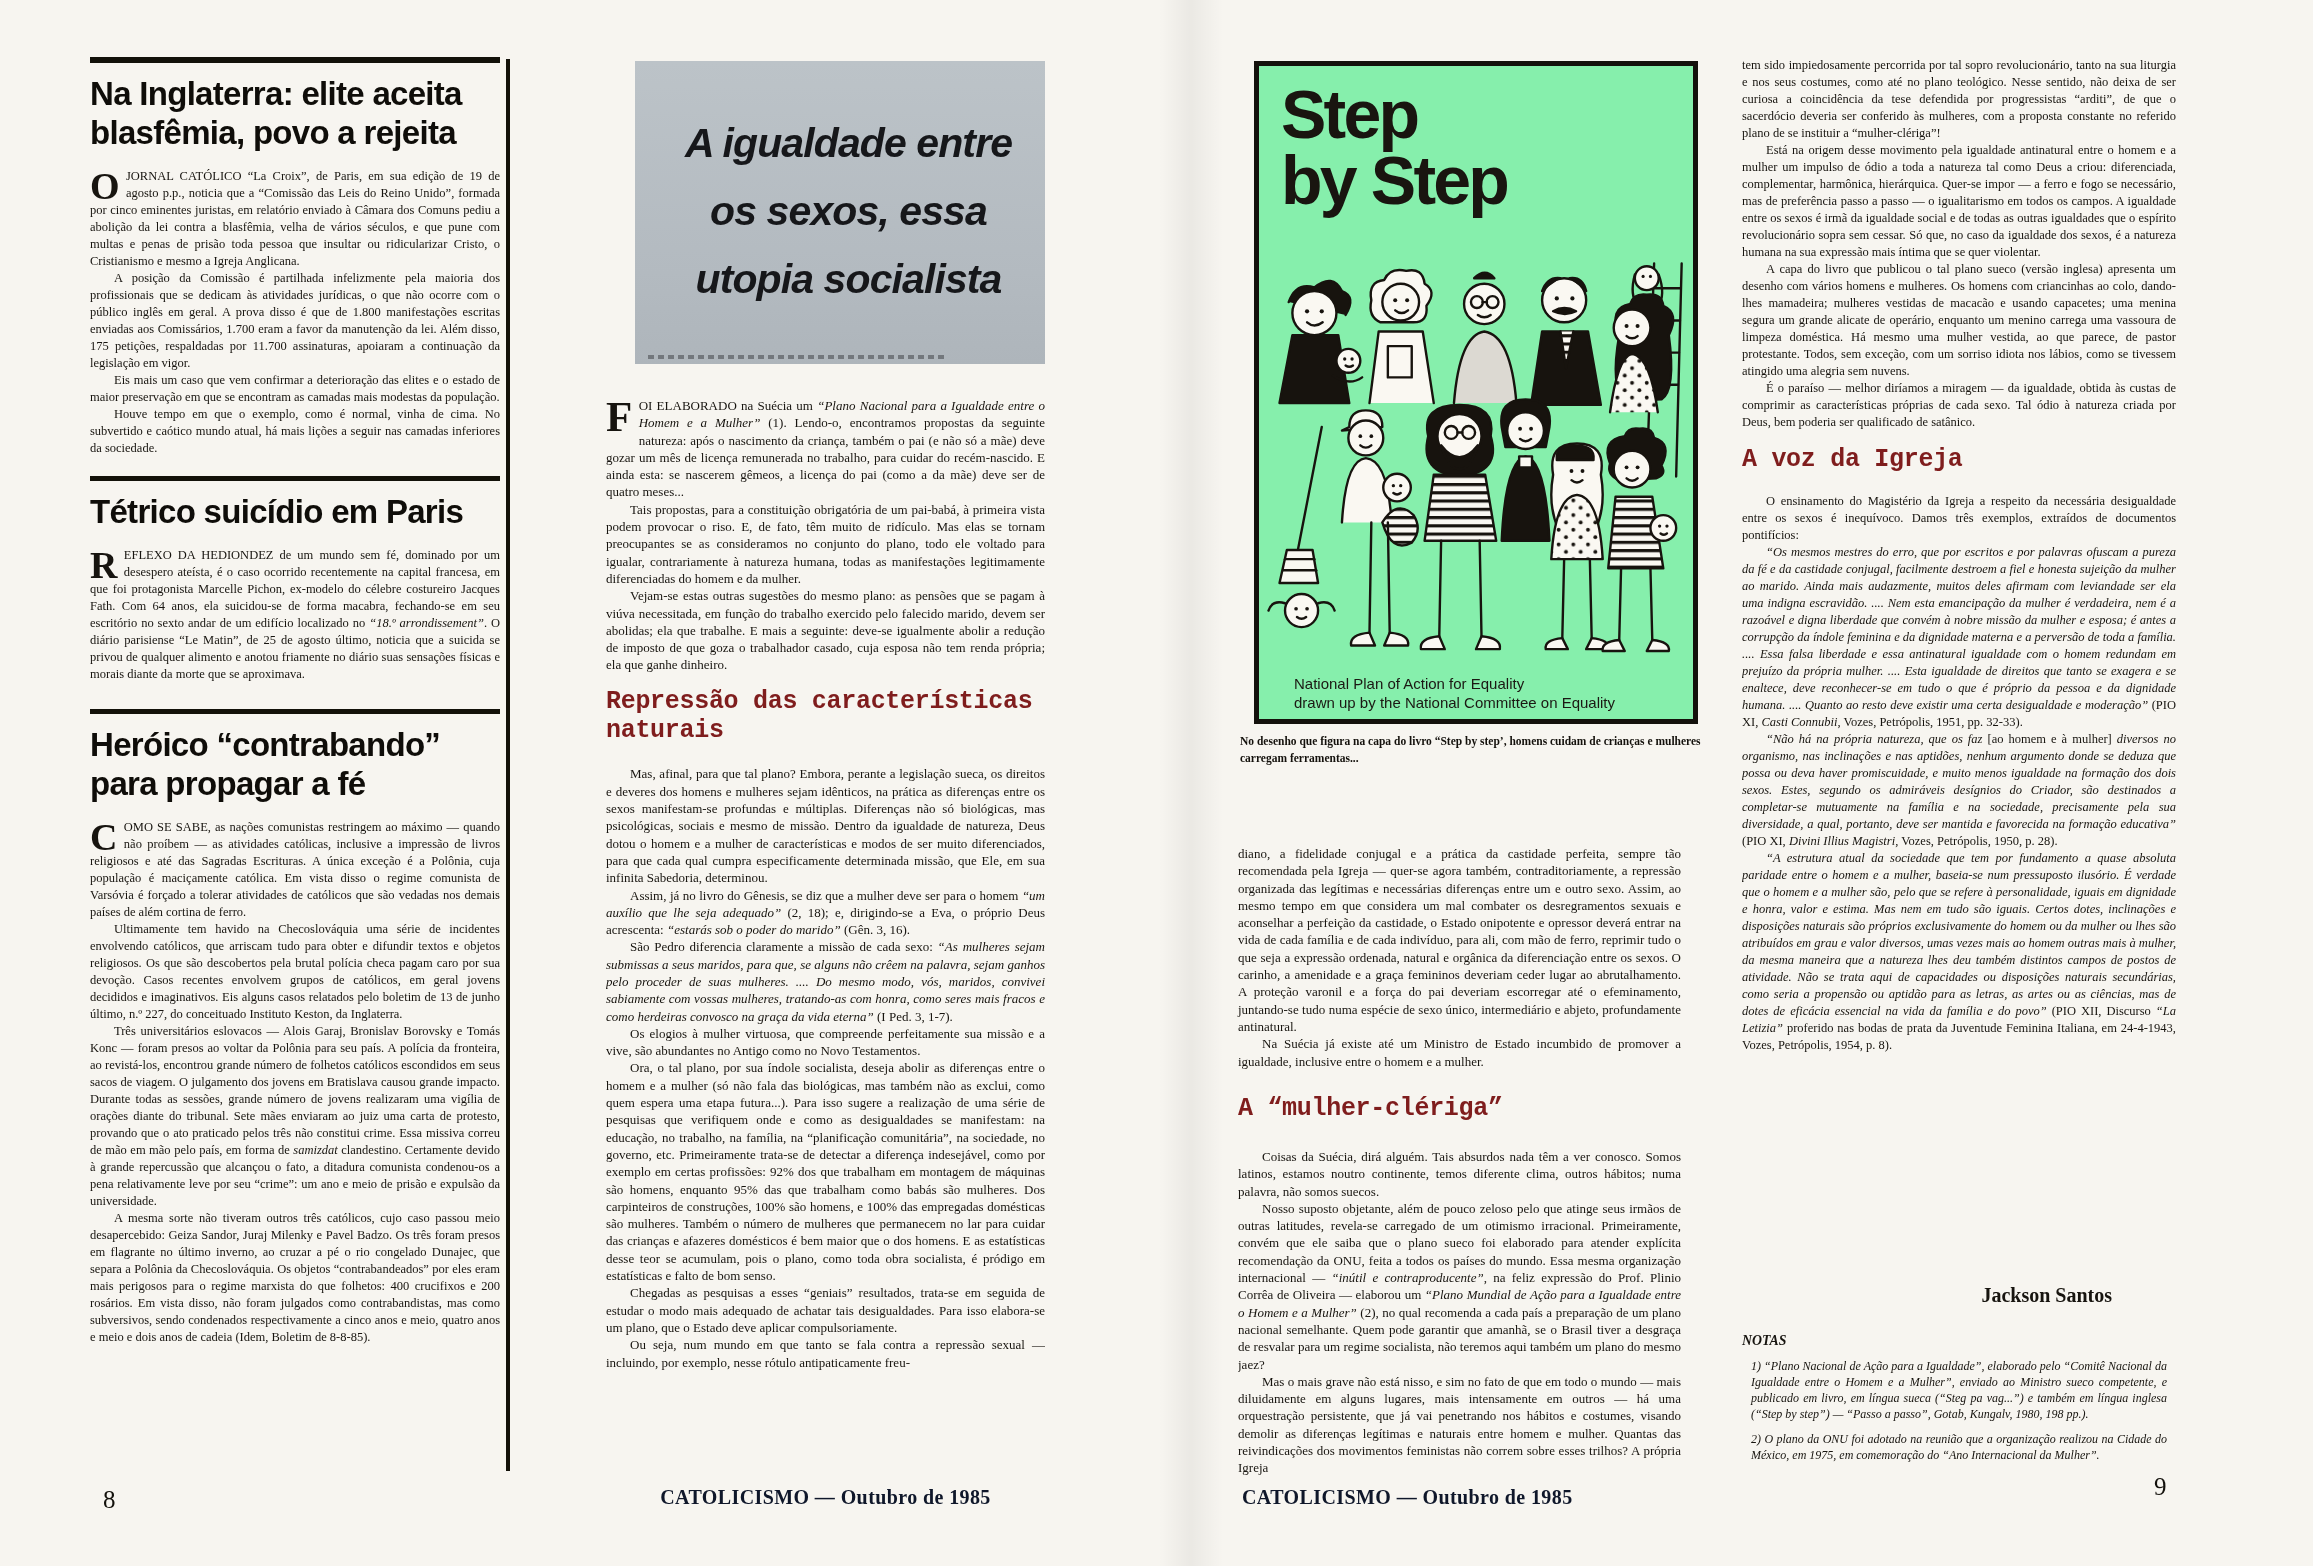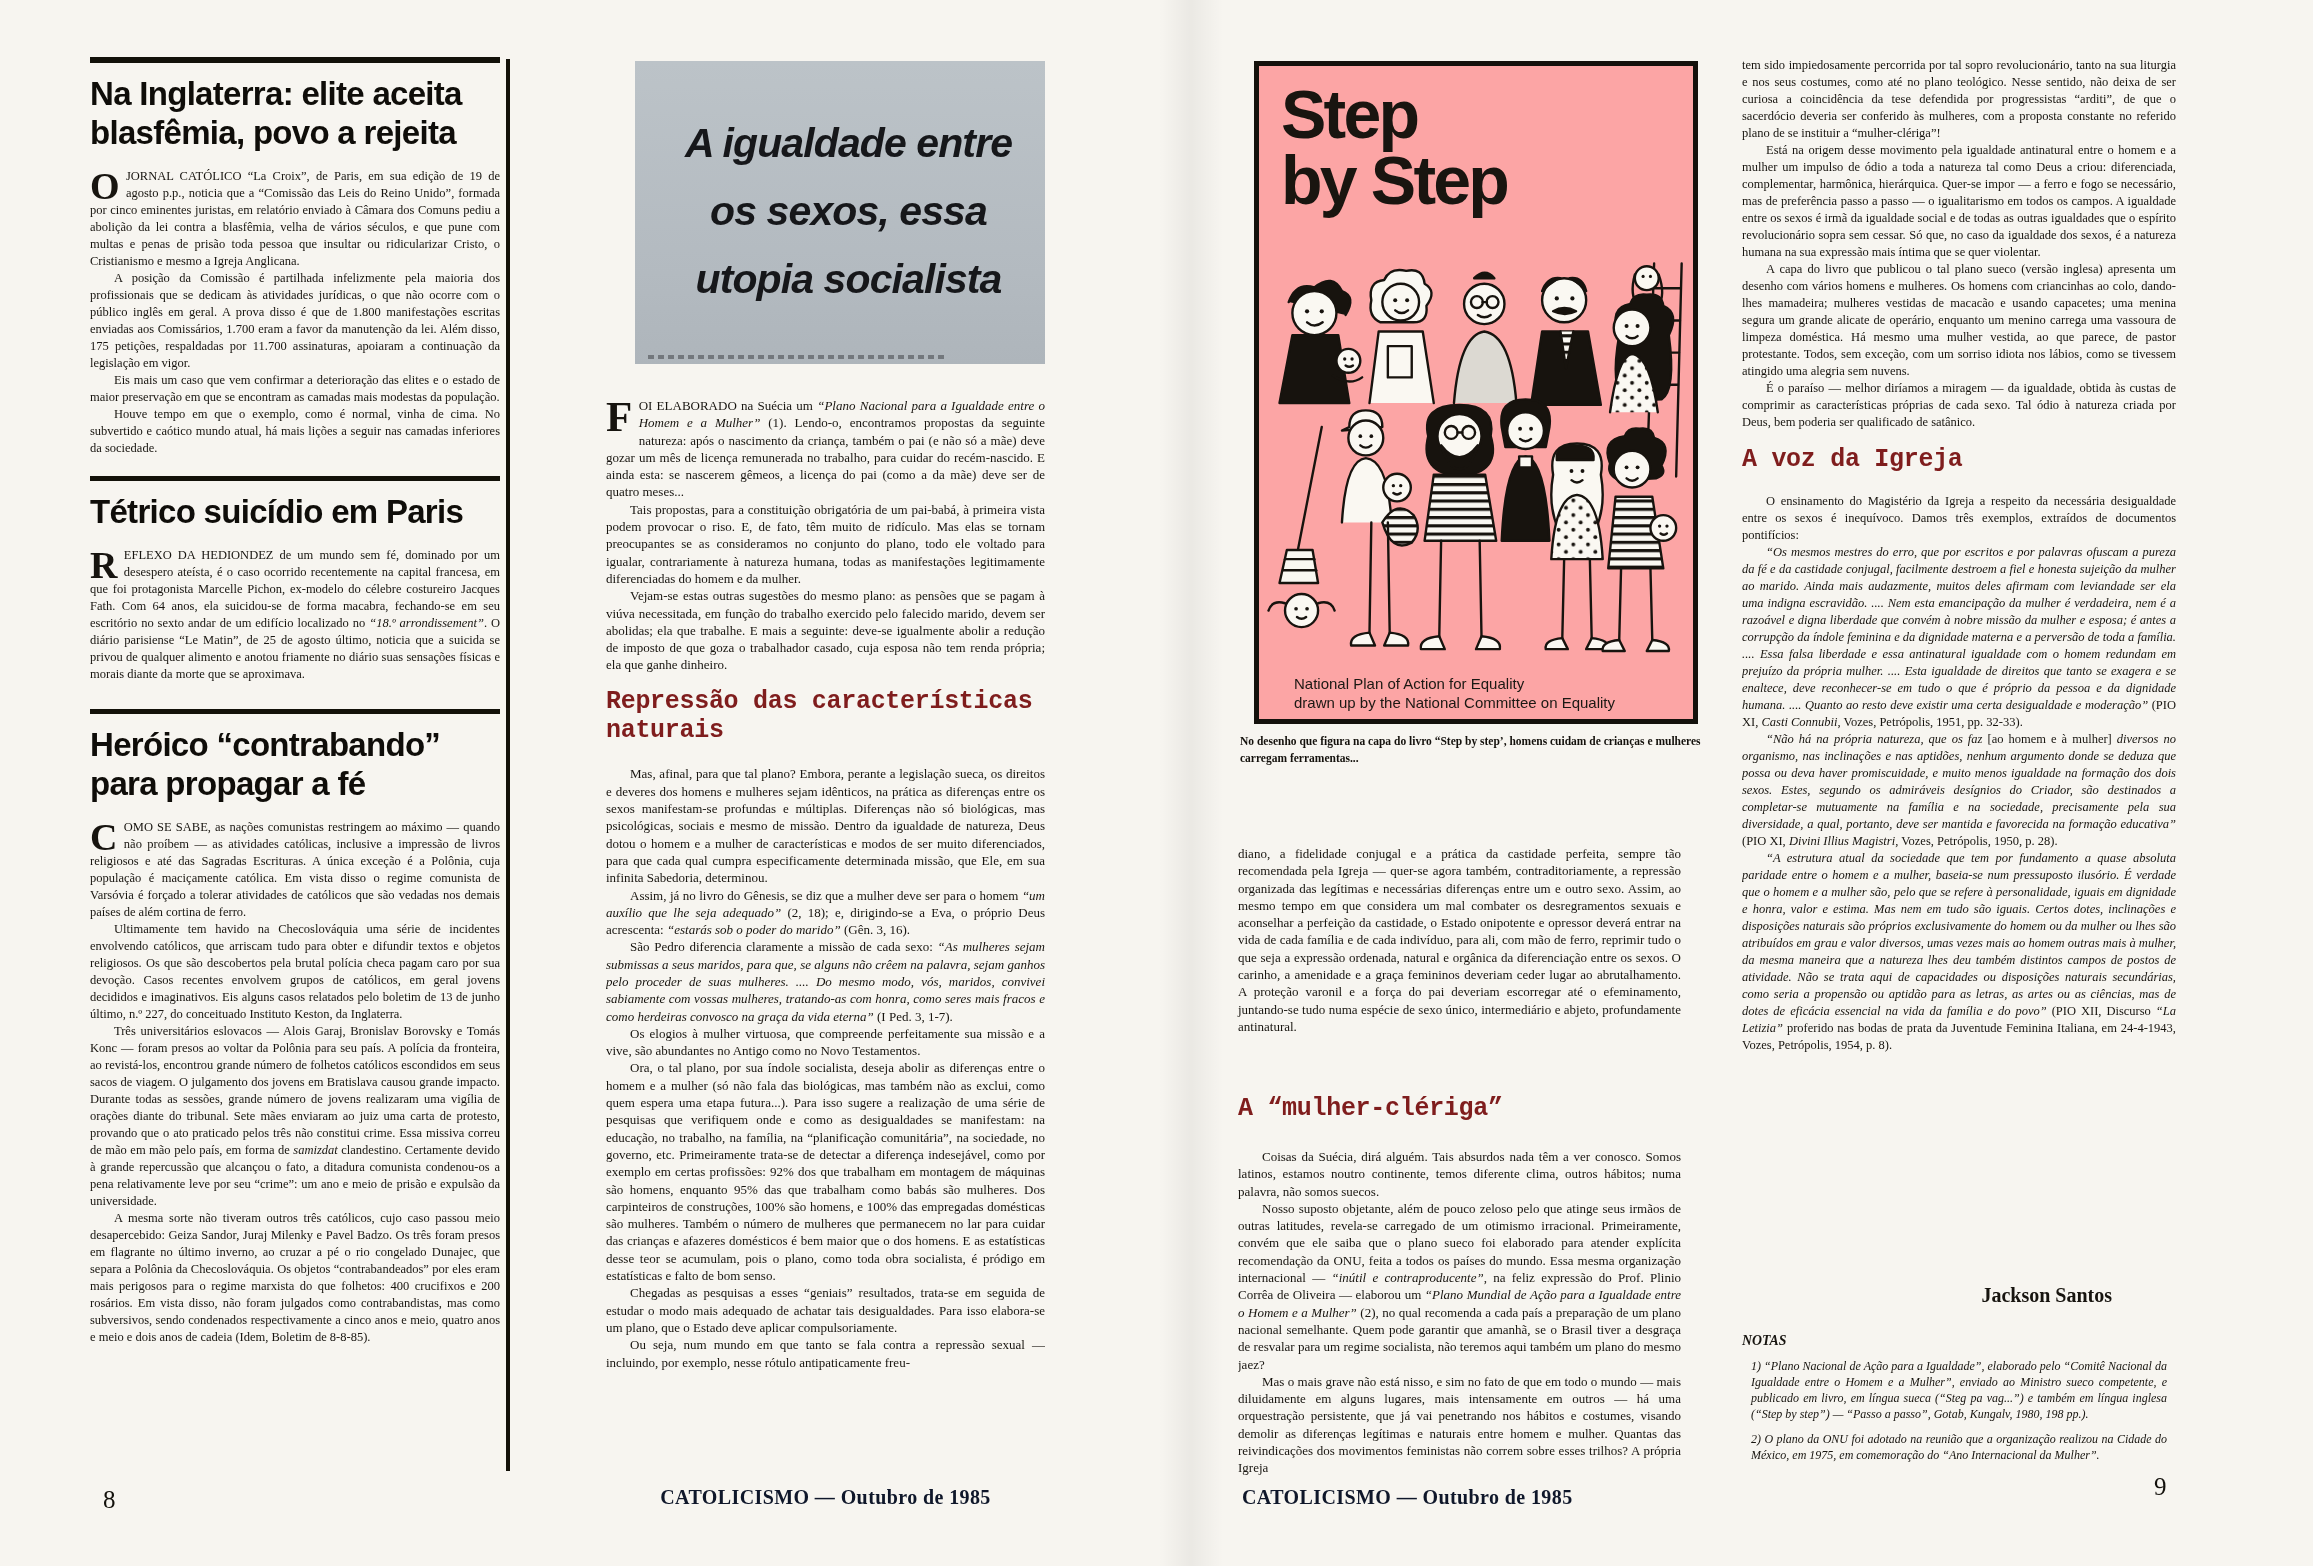--- a/index.html
+++ b/index.html
@@ -35,21 +35,21 @@
   .colM .sec-title{margin:14.7px 0 20px;}
   
   .footer{position:absolute;font-weight:bold;font-size:20px;letter-spacing:0.4px;color:#0f172a;}
   .fL{left:606px;width:439px;top:1486px;text-align:center;}
   .fR{left:1242px;top:1486px;}
   .pgnum{position:absolute;font-size:25px;color:#13110c;}
   .p8{left:103px;top:1486px;} .p9{left:2154px;top:1473px;}
   .vrule{position:absolute;left:506px;top:59px;width:3.7px;height:1412px;background:#131109;}
   
   .imgframe{position:absolute;left:1254px;top:61px;width:444px;height:663px;box-sizing:border-box;
-        border:5.5px solid #14110c;background:#fca5a5;}
+        border:5.5px solid #14110c;background:#86efac;}
   .steptitle{position:absolute;left:22px;top:14.7px;font-family:"Liberation Sans",sans-serif;
         font-weight:bold;font-size:68px;line-height:66px;letter-spacing:-2.8px;color:#191510;}
   .crowd{position:absolute;left:1.8px;bottom:57px;}
   .planlines{position:absolute;left:35px;bottom:7.3px;font-family:"Liberation Sans",sans-serif;
         font-size:15px;line-height:19px;color:#1b1813;}
   .caption{position:absolute;left:1240px;top:733px;width:500px;font-weight:bold;
         font-size:11.5px;line-height:17.4px;color:#14110c;}
   .caption div{white-space:nowrap;}
   
   .rc1a{position:absolute;left:1238px;top:801px;width:443px;font-size:13px;line-height:17.3px;margin-top:44px;}
@@ -287,20 +287,21 @@
     </div>
   </div>
 
   <div class="caption">
     <div>No desenho que figura na capa do livro “Step by step’, homens cuidam de crianças e mulheres</div>
     <div>carregam ferramentas...</div>
   </div>
 
   <div class="rc1a bd">
     <p class="noind">diano, a fidelidade conjugal e a prática da castidade perfeita, sempre tão recomendada pela Igreja — quer-se agora também, contraditoriamente, a repressão organizada das legítimas e necessárias diferenças entre um e outro sexo. Assim, ao mesmo tempo em que considera um mal combater os desregramentos sexuais e aconselhar a perfeição da castidade, o Estado onipotente e opressor deverá entrar na vida de cada família e de cada indivíduo, para ali, com mão de ferro, reprimir tudo o que seja a expressão ordenada, natural e orgânica da diferenciação entre os sexos. O carinho, a amenidade e a graça femininos deveriam ceder lugar ao abrutalhamento. A proteção varonil e a força do pai deveriam escorregar até o efeminamento, juntando-se tudo numa espécie de sexo único, intermediário e abjeto, profundamente antinatural.</p>
+    <p>Na Suécia já existe até um Ministro de Estado incumbido de promover a igualdade, inclusive entre o homem e a mulher.</p>
   </div>
   <div class="rc1h">
     <div class="sec-title">A “mulher-clériga”</div>
   </div>
   <div class="rc1b bd">
     <p>Coisas da Suécia, dirá alguém. Tais absurdos nada têm a ver conosco. Somos latinos, estamos noutro continente, temos diferente clima, outros hábitos; numa palavra, não somos suecos.</p>
     <p>Nosso suposto objetante, além de pouco zeloso pelo que atinge seus irmãos de outras latitudes, revela-se carregado de um otimismo irracional. Primeiramente, convém que ele saiba que o plano sueco foi elaborado para atender explícita recomendação da ONU, feita a todos os países do mundo. Essa mesma organização internacional — <i>“inútil e contraproducente”</i>, na feliz expressão do Prof. Plinio Corrêa de Oliveira — elaborou um <i>“Plano Mundial de Ação para a Igualdade entre o Homem e a Mulher”</i> (2), no qual recomenda a cada país a preparação de um plano nacional semelhante. Quem pode garantir que amanhã, se o Brasil tiver a desgraça de resvalar para um regime socialista, não teremos aqui também um plano do mesmo jaez?</p>
     <p>Mas o mais grave não está nisso, e sim no fato de que em todo o mundo — mais diluidamente em alguns lugares, mais intensamente em outros — há uma orquestração persistente, que já vai penetrando nos hábitos e costumes, visando demolir as diferenças legítimas e naturais entre homem e mulher. Quantas das reivindicações dos movimentos feministas não correm sobre esses trilhos? A própria Igreja</p>
   </div>
   <div class="footer fR">CATOLICISMO — Outubro de 1985</div>

